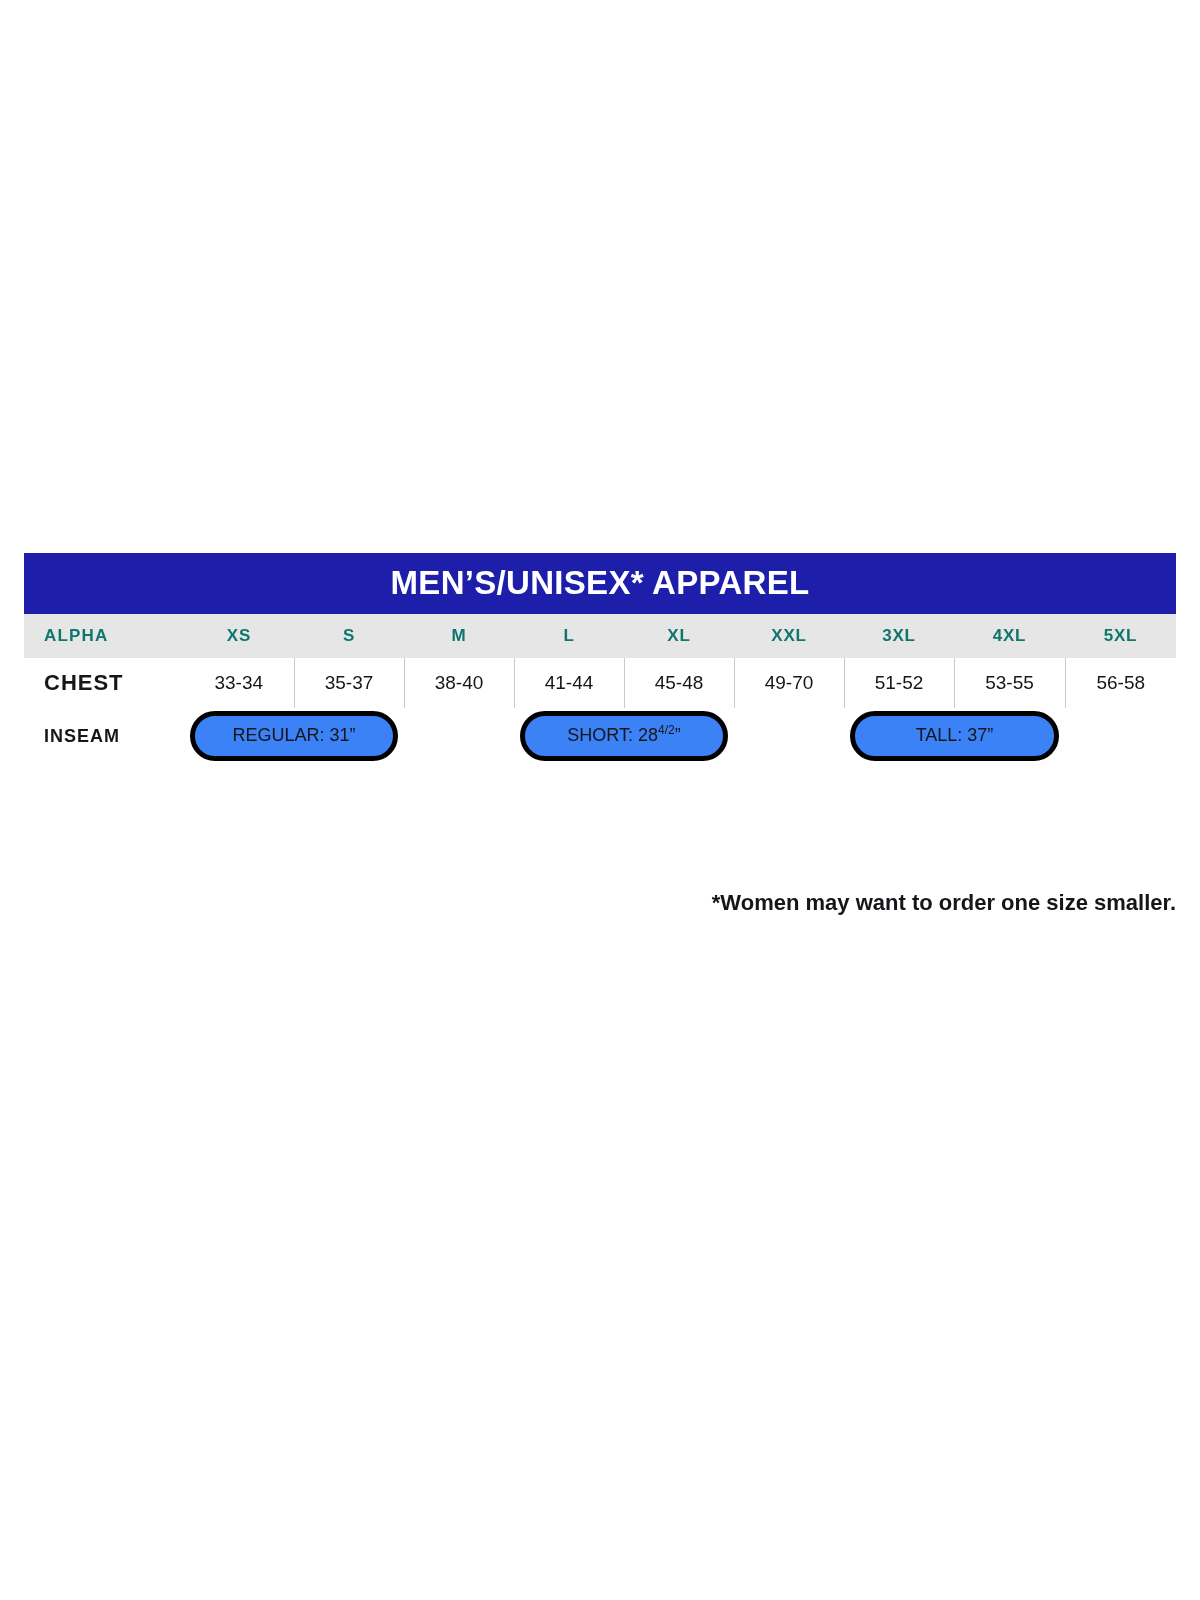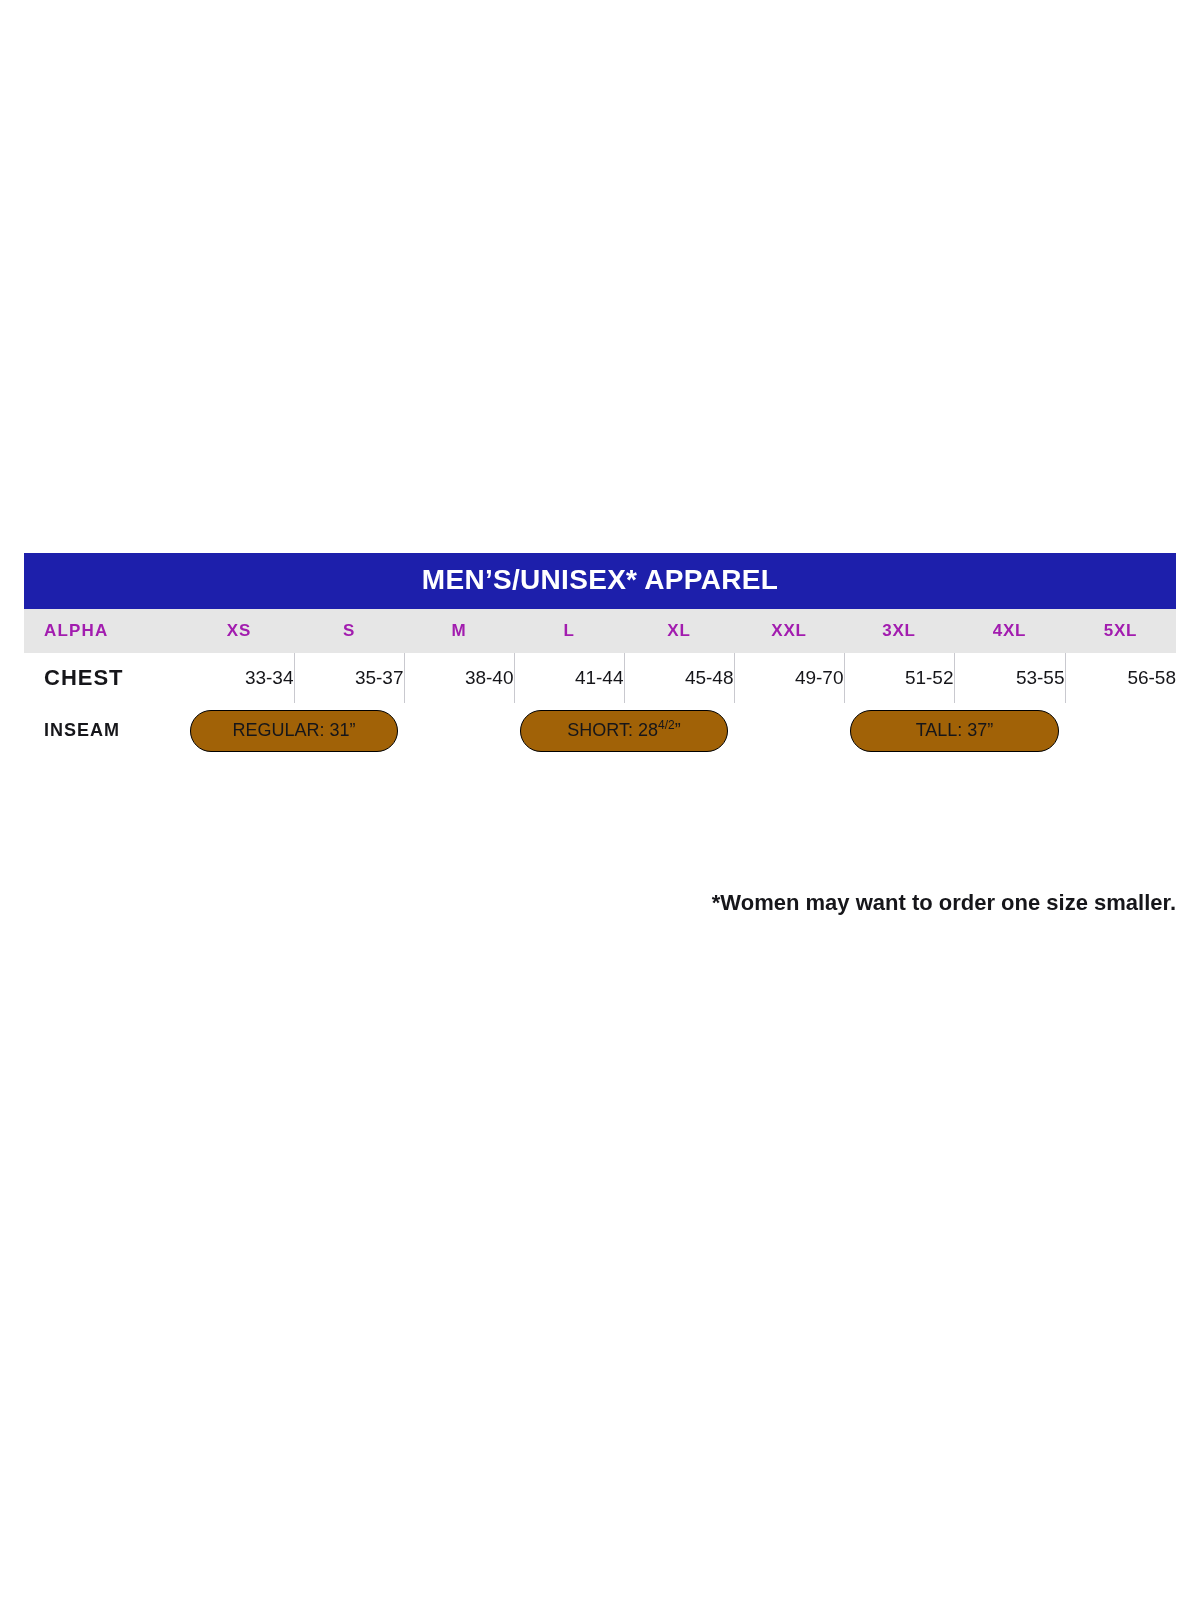--- a/index.html
+++ b/index.html
@@ -25,21 +25,21 @@
     left: 24px;
     top: 553px;
     width: 1152px;
   }
 
   
   .chart-title {
     background: #1d1fab;
     color: #ffffff;
     text-align: center;
-    font-size: 28px;
+    font-size: 33px;
     font-weight: bold;
     letter-spacing: 0.3px;
     padding: 12px 0 13px 0;
     line-height: 1.1;
   }
 
   table.size-table {
     border-collapse: collapse;
     width: 1152px;
     table-layout: fixed;
@@ -52,40 +52,40 @@
   }
 
   
   .hdr-row {
     background: #e6e6e6;
     height: 44px;
   }
   .hdr-row th {
     font-size: 17px;
     font-weight: bold;
-    color: #a21caf;
+    color: #0f766e;
     text-align: center;
     letter-spacing: 0.8px;
     height: 44px;
     vertical-align: middle;
   }
   .hdr-row th.rowlabel {
     text-align: left;
     padding-left: 20px;
     letter-spacing: 1.2px;
   }
 
   
   .data-row {
     height: 50px;
   }
   .data-row td {
     font-size: 19px;
     color: #16161a;
-    text-align: right;
+    text-align: center;
     vertical-align: middle;
     height: 50px;
     border-right: 1px solid #c9c9cf;
   }
   .data-row td:last-child {
     border-right: none;
   }
   .data-row td.rowlabel {
     text-align: left;
     padding-left: 20px;
@@ -107,22 +107,22 @@
   .inseam-row td.rowlabel {
     text-align: left;
     padding-left: 20px;
     font-weight: bold;
     font-size: 18px;
     letter-spacing: 1px;
   }
 
   .pill {
     display: inline-block;
-    border: 1px solid #000000;
-    background: #a16207;
+    border: 5px solid #000000;
+    background: #3b82f6;
     border-radius: 30px;
     color: #16161a;
     font-size: 18px;
     padding: 9px 0 10px 0;
     width: 100%;
     box-sizing: border-box;
     white-space: nowrap;
   }
   .pill .frac {
     font-size: 12px;

